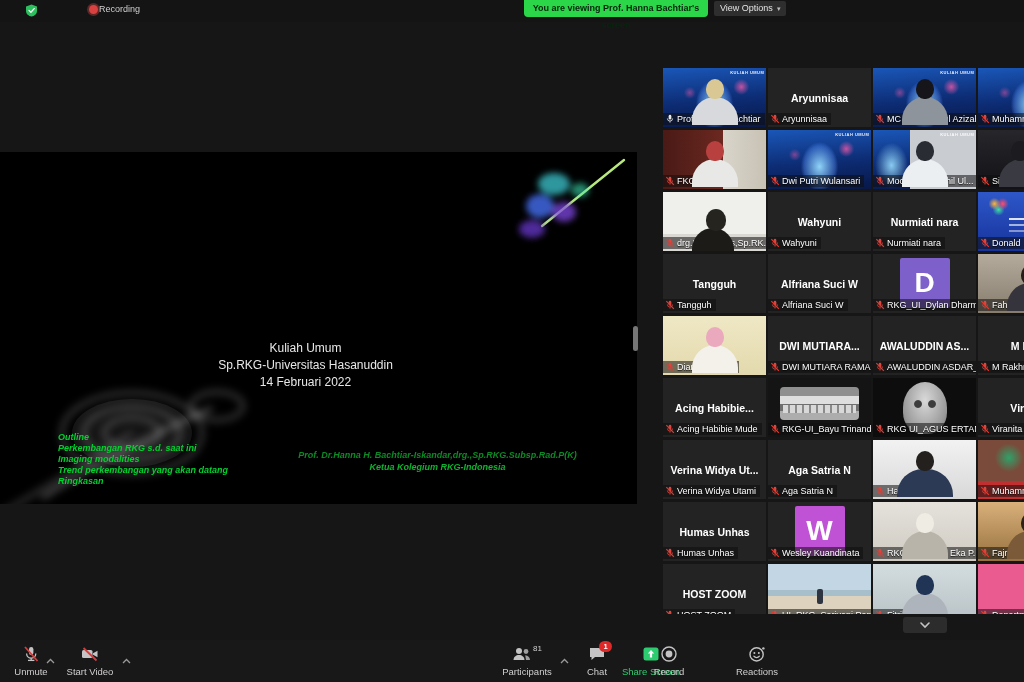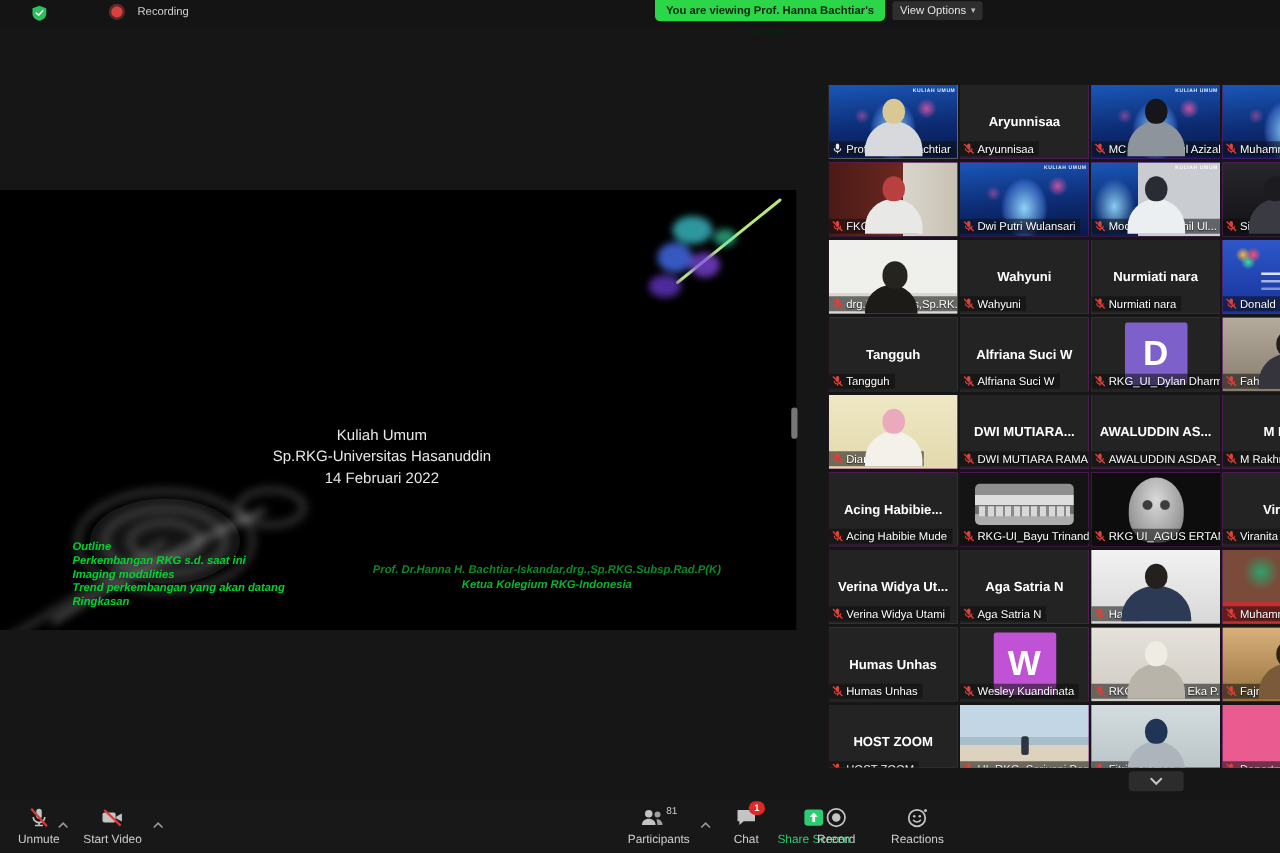--- a/index.html
+++ b/index.html
@@ -2,21 +2,21 @@
 <html><head>
 <meta charset="utf-8">
 <style>
   html,body{margin:0;padding:0;background:#161616;width:1024px;height:682px;overflow:hidden;
     font-family:"Liberation Sans",sans-serif;-webkit-font-smoothing:antialiased;}
   .app{position:relative;width:1024px;height:682px;background:#161616;}
 
   
   .topbar{position:absolute;top:0;left:0;right:0;height:22px;background:#141414;z-index:30;}
   .rec-shield{position:absolute;left:25px;top:4px;}
-  .rec-group{position:absolute;left:89px;top:4px;display:flex;align-items:center;gap:12px;text-align:right;}
+  .rec-group{position:absolute;left:89px;top:4px;display:flex;align-items:center;gap:1px;text-align:right;}
   .rec-dot{width:9px;height:9px;border-radius:50%;background:#d94040;box-shadow:0 0 0 2px rgba(217,80,80,.35);}
   .rec-label{color:#cfcfcf;font-size:9px;}
   .viewing-banner{position:absolute;left:524px;top:0;width:184px;height:17px;background:#2bd749;
     border-radius:0 0 4px 4px;color:#07250e;font-size:9px;font-weight:bold;text-align:center;line-height:17px;}
   .view-options{position:absolute;left:714px;top:1px;height:15px;padding:0 6px;background:#2e2e2e;border-radius:2px;
     color:#e3e3e3;font-size:9px;line-height:15px;display:flex;align-items:center;gap:4px;cursor:pointer;}
   .view-options .caret{font-size:7px;color:#bdbdbd;}
 
   
   .slide{position:absolute;left:0;top:152px;width:637px;height:352px;background:#000;overflow:hidden;z-index:5;}
@@ -28,21 +28,21 @@
   .presenter{position:absolute;left:295px;top:297px;width:285px;text-align:center;font-size:9px;font-weight:bold;font-style:italic;line-height:12px;z-index:3;}
   .presenter .l1{color:#0c8a25;}
   .presenter .l2{color:#0fb32f;}
   .flower-tr{position:absolute;right:0;top:2px;}
   .flower-bl{position:absolute;left:-18px;bottom:-14px;}
   .scrollbar-thumb{position:absolute;left:633px;top:326px;width:5px;height:25px;background:#767676;border-radius:3px;z-index:8;}
 
   
   .grid{position:absolute;left:663px;top:68px;width:361px;height:546px;overflow:hidden;z-index:10;}
   .grid-row{display:flex;gap:2px;margin-bottom:3px;}
-  .tile{position:relative;width:103px;height:59px;flex:0 0 103px;background:#a21caf;overflow:hidden;box-sizing:border-box;}
+  .tile{position:relative;width:103px;height:59px;flex:0 0 103px;background:#0369a1;overflow:hidden;box-sizing:border-box;}
   .tile.active{outline:2px solid #ccd84e;outline-offset:-2px;}
   .scene{position:absolute;inset:0;overflow:hidden;}
   .center-name{position:absolute;inset:0;display:flex;align-items:center;justify-content:center;
     color:#fff;font-size:10.5px;font-weight:bold;padding:0 4px;text-align:center;}
   .label{position:absolute;left:0;bottom:2px;max-width:100%;display:inline-flex;align-items:center;gap:2px;
     background:rgba(15,15,15,.55);padding:1px 4px 1px 2px;color:#fff;font-size:9px;white-space:nowrap;overflow:hidden;
     text-shadow:0 1px 1px rgba(0,0,0,.8);}
   .avatar{position:absolute;left:calc(50% - 25px);top:4px;width:50px;height:50px;border-radius:2px;
     display:flex;align-items:center;justify-content:center;color:#fff;font-size:28px;font-weight:bold;}
   .poster-txt{position:absolute;top:2px;right:2px;font-size:8px;font-weight:bold;color:rgba(255,255,255,.9);
@@ -777,21 +777,21 @@
     <div class="tb-item" style="left:648px;width:42px;">
       <div class="ico-row">
         <svg width="18" height="18" viewBox="0 0 18 18">
           <circle cx="9" cy="9" r="7" fill="none" stroke="#c4c4c4" stroke-width="1.4"></circle>
           <circle cx="9" cy="9" r="3.4" fill="#c4c4c4"></circle>
         </svg>
       </div>
       <div class="tb-label">Record</div>
     </div>
 
-    <div class="tb-item" style="left:707px;width:54px;">
+    <div class="tb-item" style="left:730px;width:54px;">
       <div class="ico-row">
         <svg width="18" height="18" viewBox="0 0 18 18">
           <circle cx="8.6" cy="9.4" r="6.6" fill="none" stroke="#c4c4c4" stroke-width="1.4"></circle>
           <circle cx="6.4" cy="8" r="1" fill="#c4c4c4"></circle>
           <circle cx="10.8" cy="8" r="1" fill="#c4c4c4"></circle>
           <path d="M5.8 11.2a3.6 3.6 0 0 0 5.6 0" fill="none" stroke="#c4c4c4" stroke-width="1.2" stroke-linecap="round"></path>
           <circle cx="15.4" cy="3.4" r="1.2" fill="#c4c4c4"></circle>
         </svg>
       </div>
       <div class="tb-label">Reactions</div>

